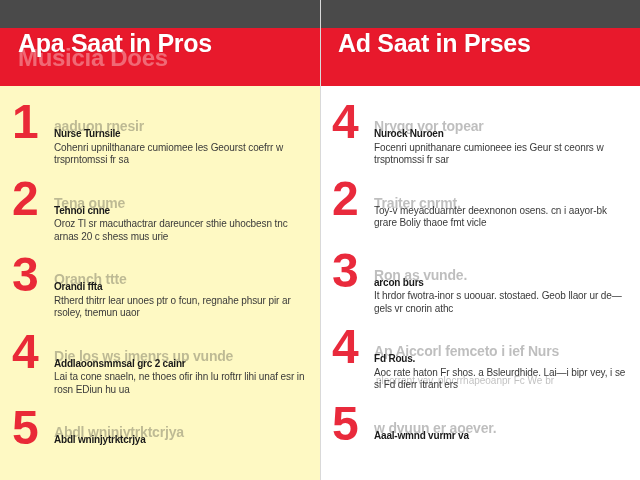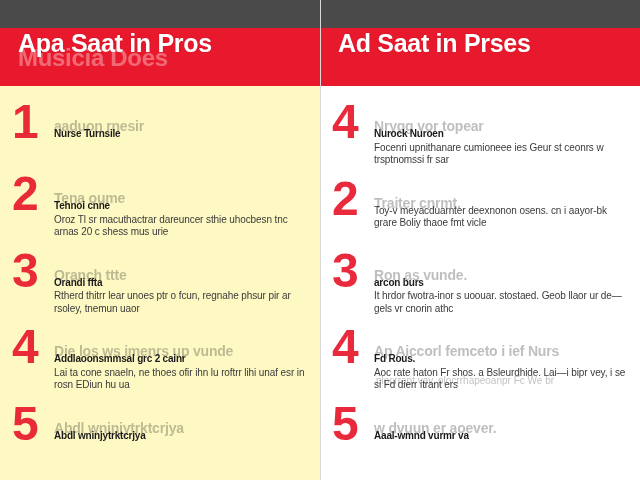--- a/index.html
+++ b/index.html
@@ -188,20 +188,21 @@
       <div class="banner-ghost">Musicia Does</div>
     </div>
 
     <div class="list">
 
       <div class="item">
         <div class="num">1</div>
         <div class="item-body">
           <div class="ghost-title">aaduon rnesir</div>
           <p class="item-title">Nurse Turnsile</p>
+          <p class="item-text">Cohenri upnilthanare cumiomee les Geourst coefrr w trsprntomssi fr sa</p>
         </div>
       </div>
 
       <div class="item">
         <div class="num">2</div>
         <div class="item-body">
           <div class="ghost-title">Tena oume</div>
           <p class="item-title">Tehnoi cnne</p>
           <p class="item-text">Oroz Tl sr macuthactrar dareuncer sthie uhocbesn tnc arnas 20 c shess mus urie</p>
         </div>

